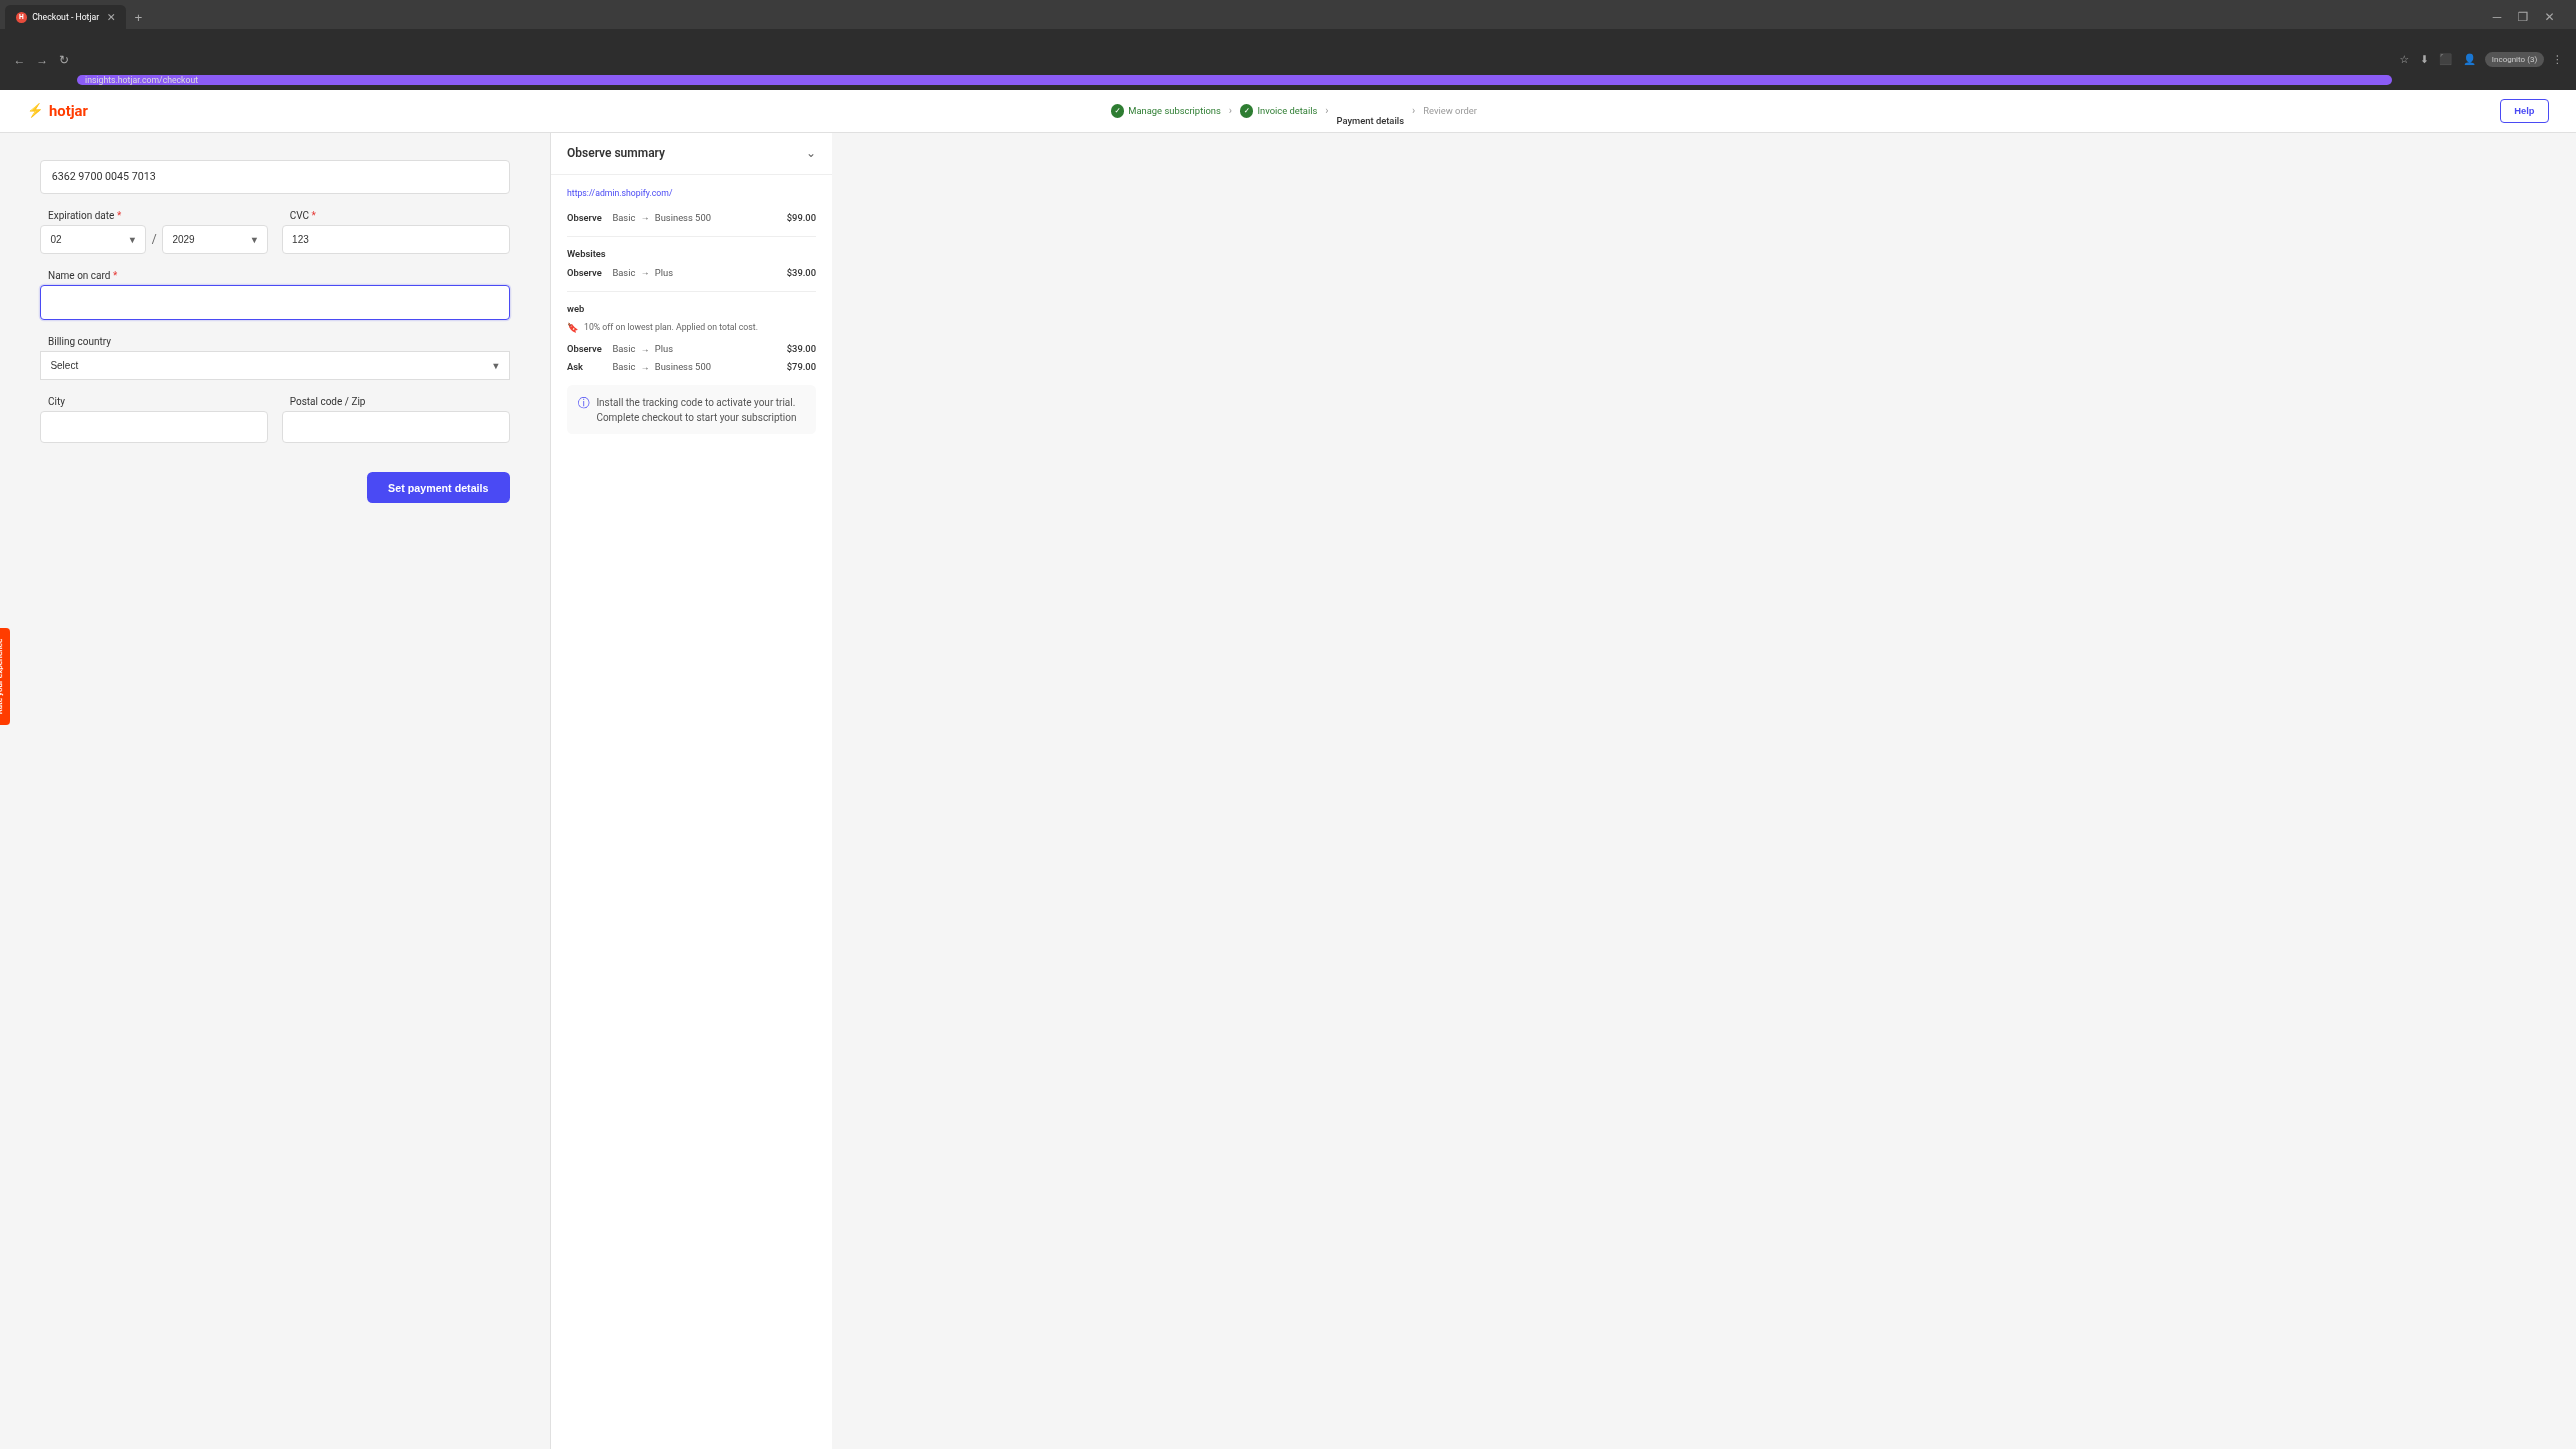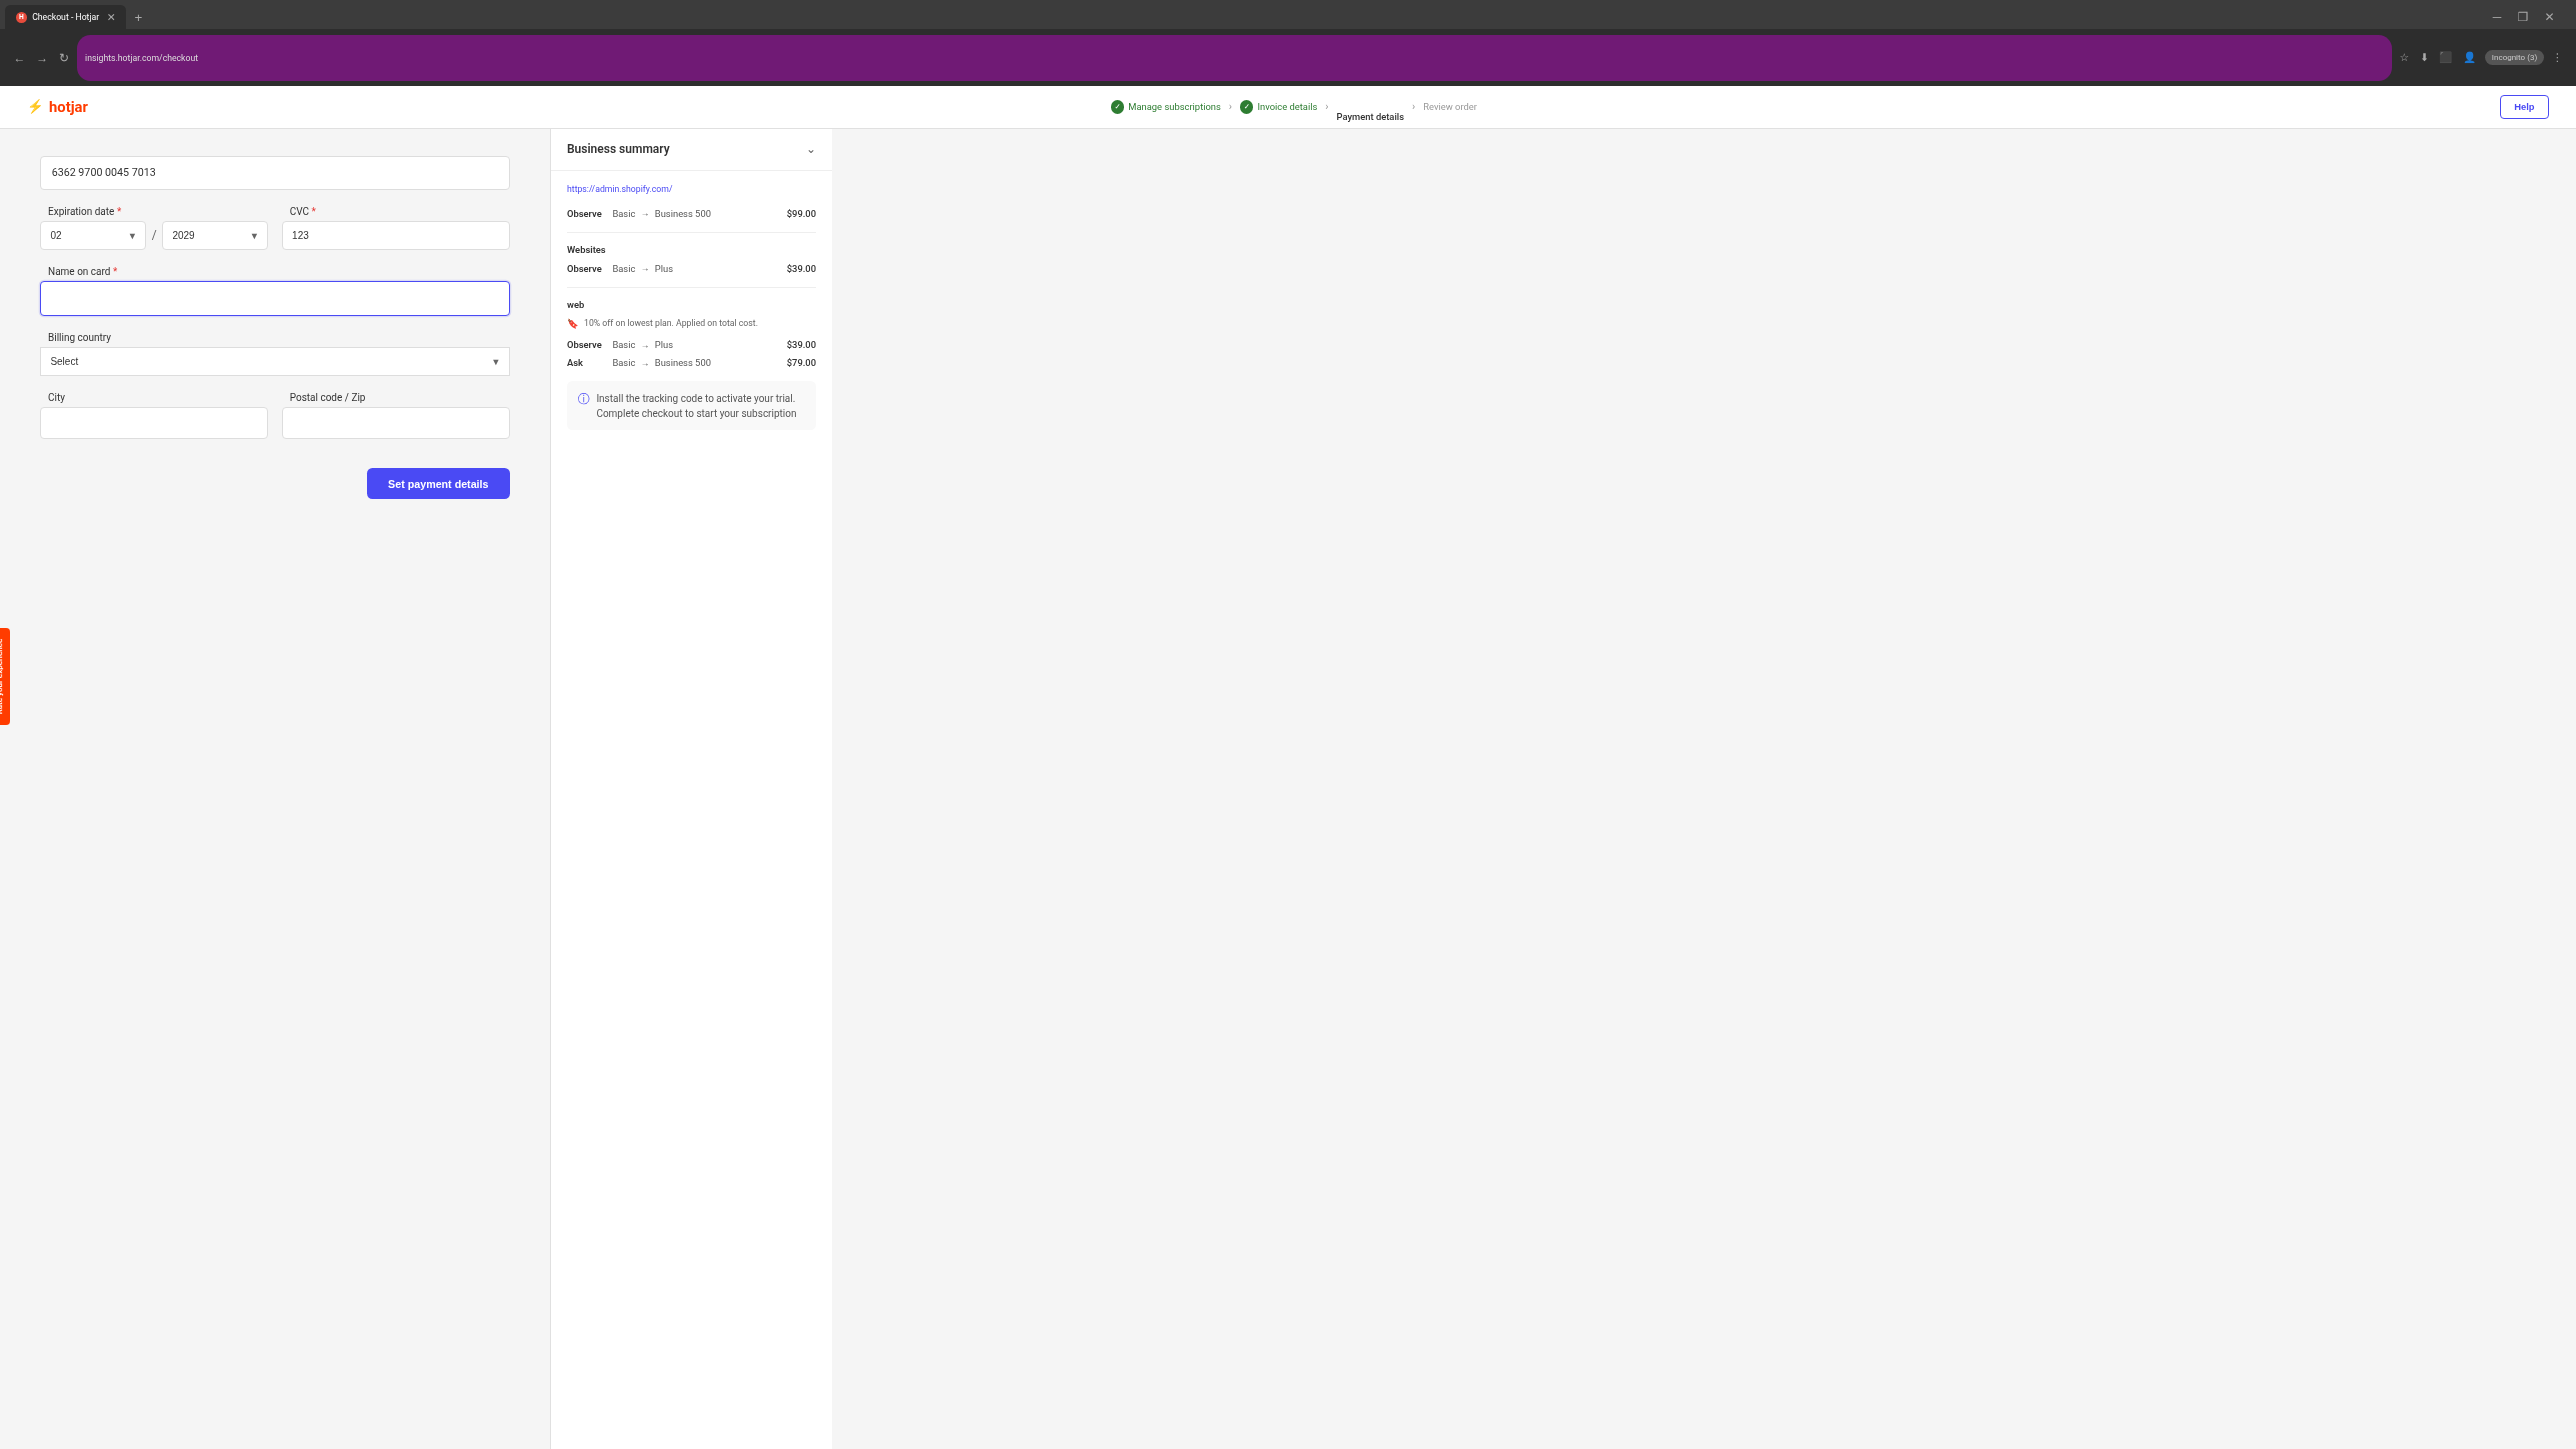--- a/index.html
+++ b/index.html
@@ -4,21 +4,21 @@
   <style>
     * { box-sizing: border-box; margin: 0; padding: 0; }
     body { font-family: -apple-system, BlinkMacSystemFont, 'Segoe UI', Roboto, sans-serif; background: #f5f5f5; font-size: 9.4px; color: #333; }
     .browser-tab-bar { display: flex; align-items: center; padding: 5.4px 5.4px 0; background: #3c3c3c; gap: 2.7px; }
     .browser-tab { display: flex; align-items: center; gap: 5.4px; background: #2d2d2d; color: #fff; padding: 5.4px 10.7px; border-radius: 5.4px 5.4px 0 0; font-size: 8.7px; min-width: 121px; }
     .browser-tab .tab-icon { width: 10.7px; height: 10.7px; background: #e74c3c; border-radius: 50%; display: flex; align-items: center; justify-content: center; color: white; font-size: 6.7px; font-weight: bold; flex-shrink: 0; }
     .browser-tab .close-btn { margin-left: auto; cursor: pointer; color: #aaa; font-size: 10.7px; }
     .browser-new-tab { background: transparent; border: none; color: #aaa; font-size: 13.4px; cursor: pointer; padding: 2.7px 5.4px; }
     .browser-controls { display: flex; align-items: center; gap: 5.4px; padding: 5.4px 10.7px; background: #2d2d2d; }
     .browser-nav-btn { background: transparent; border: none; color: #aaa; font-size: 12px; cursor: pointer; padding: 2.7px; border-radius: 2.7px; }
-    .browser-url-bar { flex: 1; background: #701a75; border: none; color: #fff; padding: 18px 8px; border-radius: 13.4px; font-size: 8.7px; display: flex; align-items: center; gap: 5.4px; }
+    .browser-url-bar { flex: 1; background: #8b5cf6; border: none; color: #fff; padding: 0 8px; border-radius: 13.4px; font-size: 8.7px; display: flex; align-items: center; gap: 5.4px; margin-top: 40px; }
     .browser-url-text { color: #ddd; font-size: 8.7px; }
     .browser-actions { display: flex; gap: 5.4px; align-items: center; }
     .browser-action-btn { background: transparent; border: none; color: #aaa; font-size: 10.7px; cursor: pointer; padding: 2.7px; }
     .incognito-badge { background: #555; color: #ccc; padding: 2.7px 6.7px; border-radius: 8px; font-size: 8px; }
     .window-btn { background: transparent; border: none; color: #aaa; font-size: 12px; cursor: pointer; padding: 1.3px 5.4px; }
     .browser-top { position: relative; }
 
     
     .app-header { background: #fff; border-bottom: 0.7px solid #e0e0e0; padding: 0 27px; display: flex; align-items: center; height: 43px; }
     .logo { display: flex; align-items: center; gap: 5.4px; font-size: 14.8px; font-weight: 700; color: #ff3c00; margin-right: auto; }
@@ -208,21 +208,21 @@
       </div>
     </div>
 
     <div style="text-align:right;margin-top:13.4px;">
       <button class="set-payment-btn">Set payment details</button>
     </div>
   </div>
 
   <div class="sidebar-section">
     <div class="changes-summary-header">
-      <span class="changes-summary-title">Business summary</span>
+      <span class="changes-summary-title">Observe summary</span>
       <span class="chevron-icon">⌄</span>
     </div>
     <div class="summary-content">
       <a class="site-url">https://admin.shopify.com/</a>
 
       <div class="summary-section">
         <div class="summary-row">
           <span class="summary-label">Observe</span>
           <span class="summary-plan">Basic</span>
           <span class="summary-arrow"> → </span>

